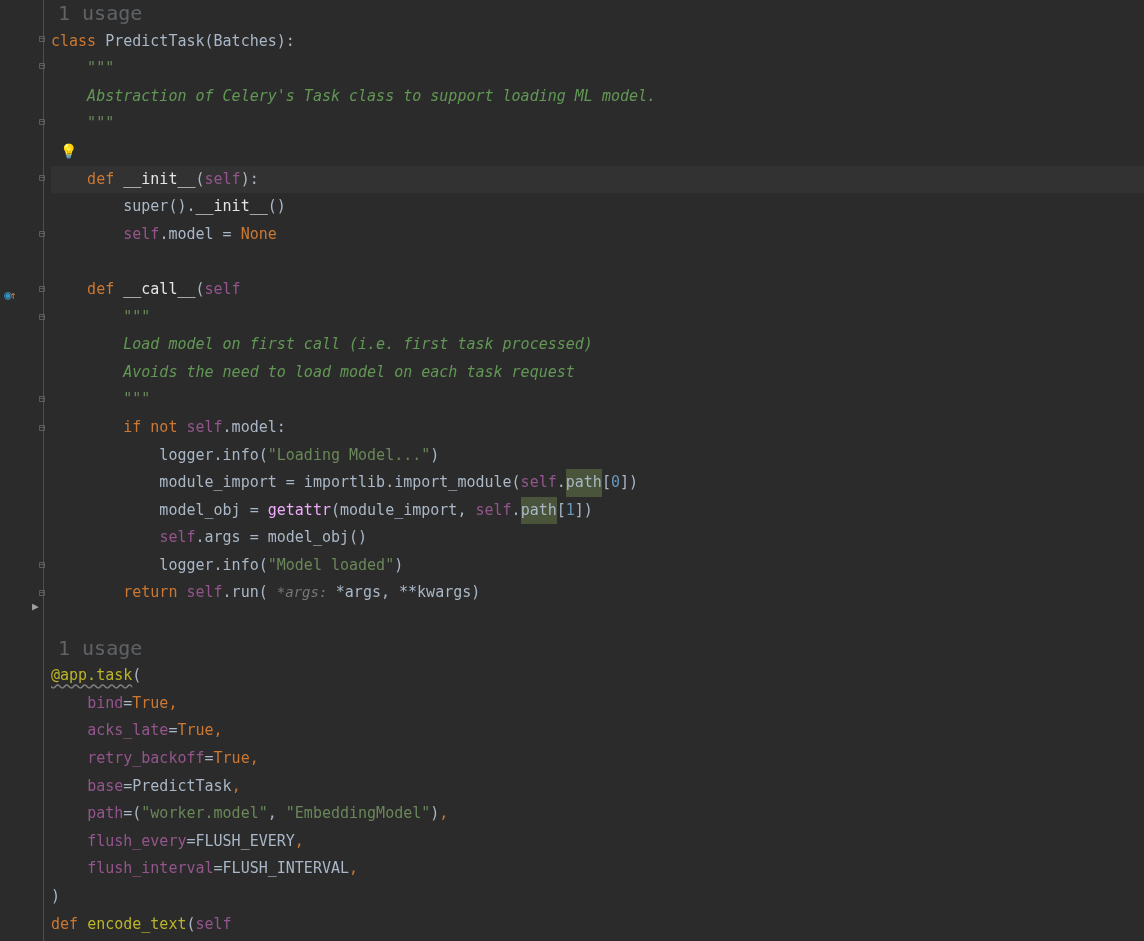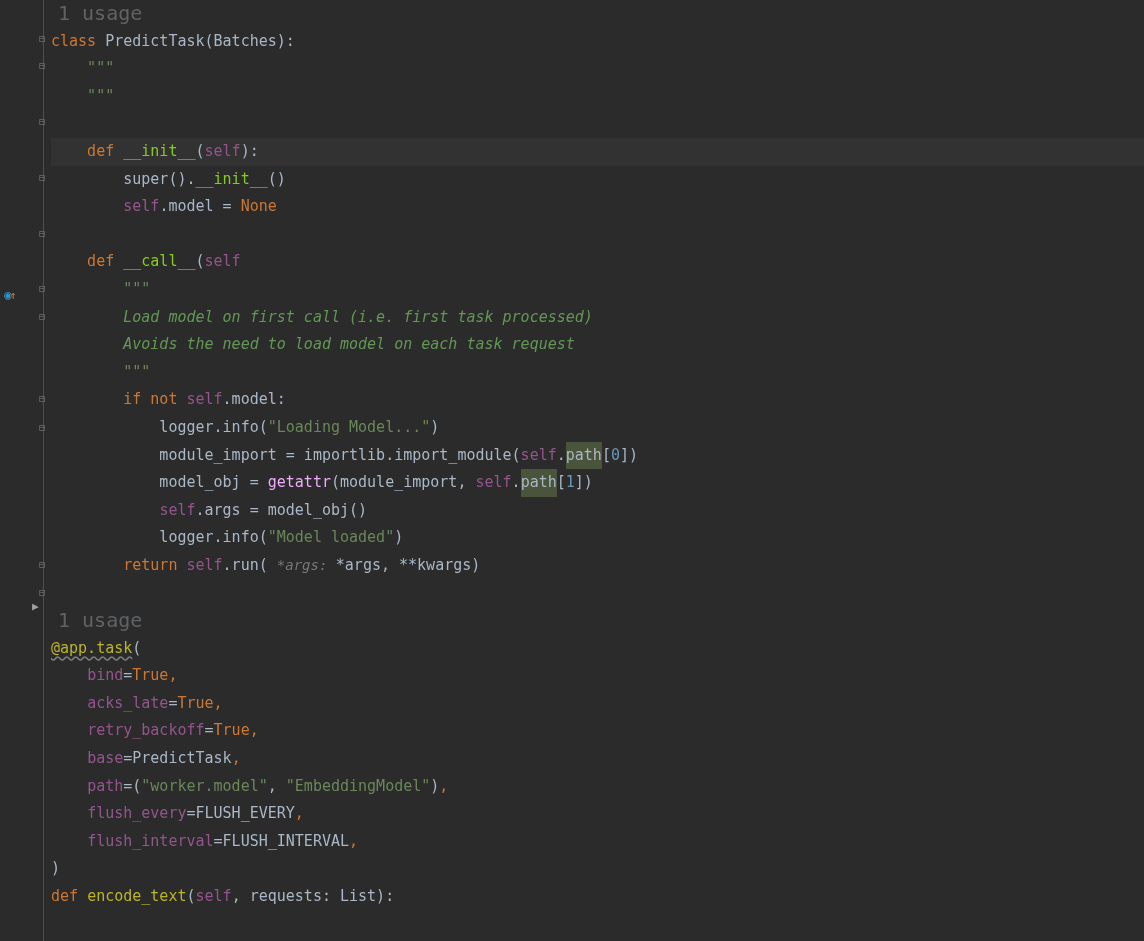--- a/index.html
+++ b/index.html
@@ -68,21 +68,21 @@
     white-space: pre;
     height: 27.6px;
     display: flex;
     align-items: center;
   }
   .line.highlighted {
     background: #323232;
   }
   .hint { color: #606366; font-size: 20px; margin-left: 7px; }
   .kw { color: #cc7832; }
-  .magic { color: #84cc16; }
+  .magic { color: #e5e5e5; }
   .self { color: #94558d; }
   .str { color: #6a8759; font-style: normal; }
   .comment { color: #629755; font-style: italic; }
   .num { color: #6897bb; }
   .builtin { color: #f0abfc; }
   .decorator { color: #bbb529; }
   .decorator.wavy { text-decoration: underline wavy #808080; text-underline-offset: 3px;}
   .docq { color: #6a8759; }
   .hl-box { background: #49543a; }
   .inject { color: #787878; font-size: 14px; font-style: italic; }
@@ -111,20 +111,21 @@
     <span class="fold-icon" style="top:559px;">⊟</span>
     <span class="fold-icon" style="top:587px;">⊟</span>
     <span class="play" style="top:597px;">▶</span>
     <span class="icon-run" style="top:283px;">◉<span class="icon-arrow">↑</span></span>
   </div>
   <span class="bulb">💡</span>
   <div class="code">
     <div class="line"><span class="hint">1 usage</span></div>
     <div class="line"><span class="kw">class</span><span> PredictTask(Batches):</span></div>
     <div class="line"><span class="docq">    """</span></div>
+    <div class="line"><span class="comment">    Abstraction of Celery's Task class to support loading ML model.</span></div>
     <div class="line"><span class="docq">    """</span></div>
     <div class="line"></div>
     <div class="line highlighted"><span class="kw">    def </span><span class="magic">__init__</span><span>(</span><span class="self">self</span><span>):</span></div>
     <div class="line"><span>        super().</span><span class="magic">__init__</span><span>()</span></div>
     <div class="line"><span>        </span><span class="self">self</span><span>.model = </span><span class="kw">None</span></div>
     <div class="line"></div>
     <div class="line"><span class="kw">    def </span><span class="magic">__call__</span><span>(</span><span class="self">self</span></div>
     <div class="line"><span class="docq">        """</span></div>
     <div class="line"><span class="comment">        Load model on first call (i.e. first task processed)</span></div>
     <div class="line"><span class="comment">        Avoids the need to load model on each task request</span></div>
@@ -140,15 +141,15 @@
     <div class="line"><span class="hint">1 usage</span></div>
     <div class="line"><span class="decorator wavy">@app.task</span><span>(</span></div>
     <div class="line"><span>    </span><span class="self">bind</span><span>=</span><span class="kw">True</span><span class="kw">,</span></div>
     <div class="line"><span>    </span><span class="self">acks_late</span><span>=</span><span class="kw">True</span><span class="kw">,</span></div>
     <div class="line"><span>    </span><span class="self">retry_backoff</span><span>=</span><span class="kw">True</span><span class="kw">,</span></div>
     <div class="line"><span>    </span><span class="self">base</span><span>=PredictTask</span><span class="kw">,</span></div>
     <div class="line"><span>    </span><span class="self">path</span><span>=(</span><span class="str">"worker.model"</span><span>, </span><span class="str">"EmbeddingModel"</span><span>)</span><span class="kw">,</span></div>
     <div class="line"><span>    </span><span class="self">flush_every</span><span>=FLUSH_EVERY</span><span class="kw">,</span></div>
     <div class="line"><span>    </span><span class="self">flush_interval</span><span>=FLUSH_INTERVAL</span><span class="kw">,</span></div>
     <div class="line"><span>)</span></div>
-    <div class="line"><span class="kw">def </span><span class="decorator">encode_text</span><span>(</span><span class="self">self</span><span>, requests: List):</span></div>
+    <div class="line"><span class="kw">def </span><span class="decorator">encode_text</span><span>(</span><span class="self">self</span></div>
   </div>
 </div>
 
 </body></html>

